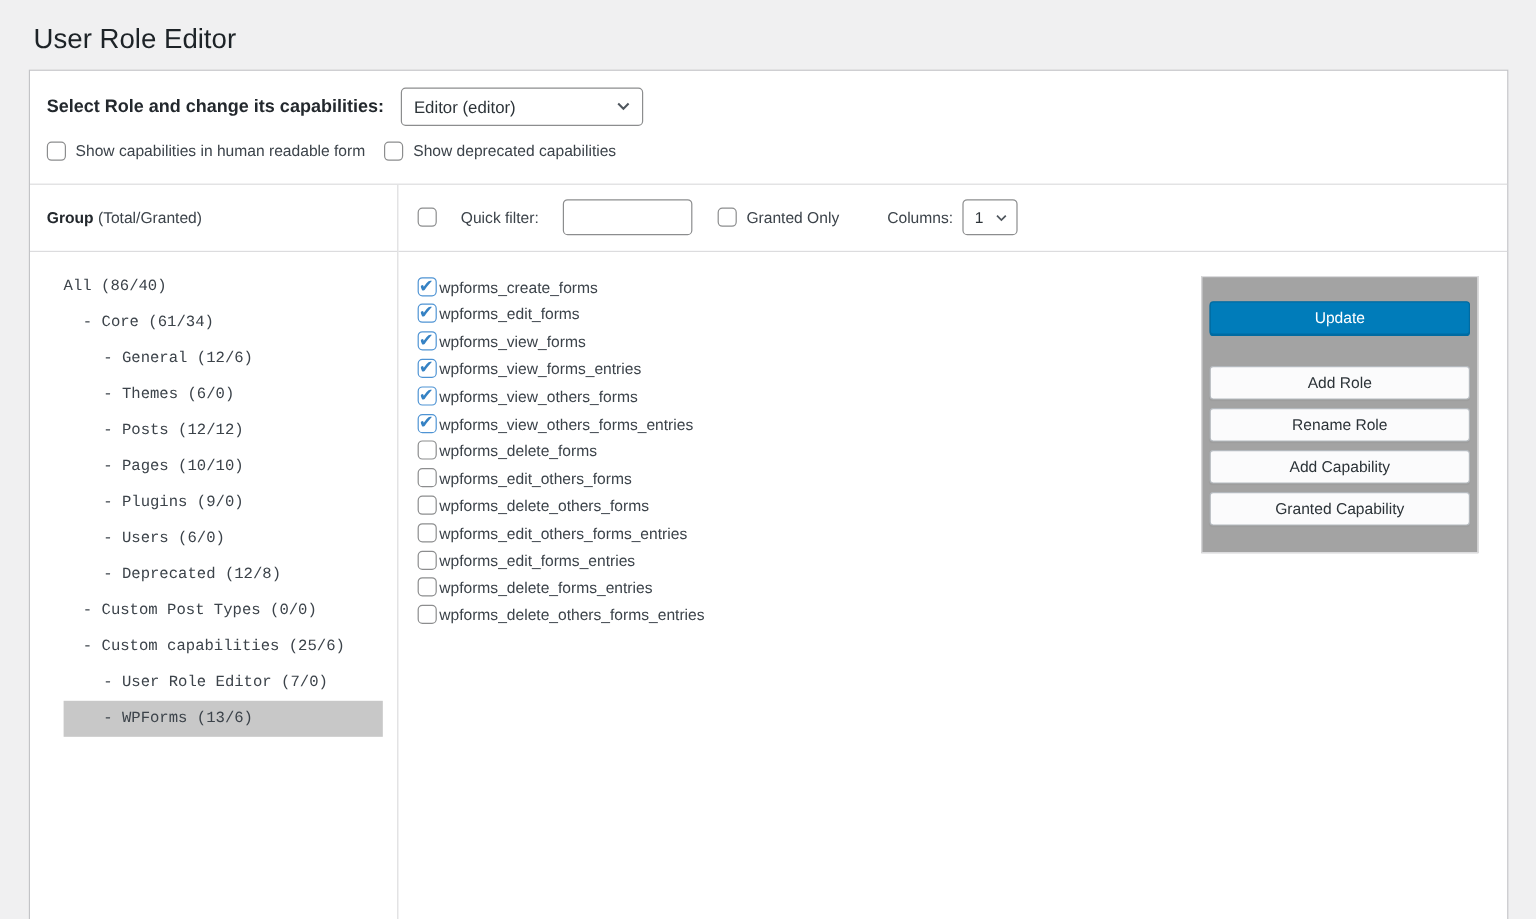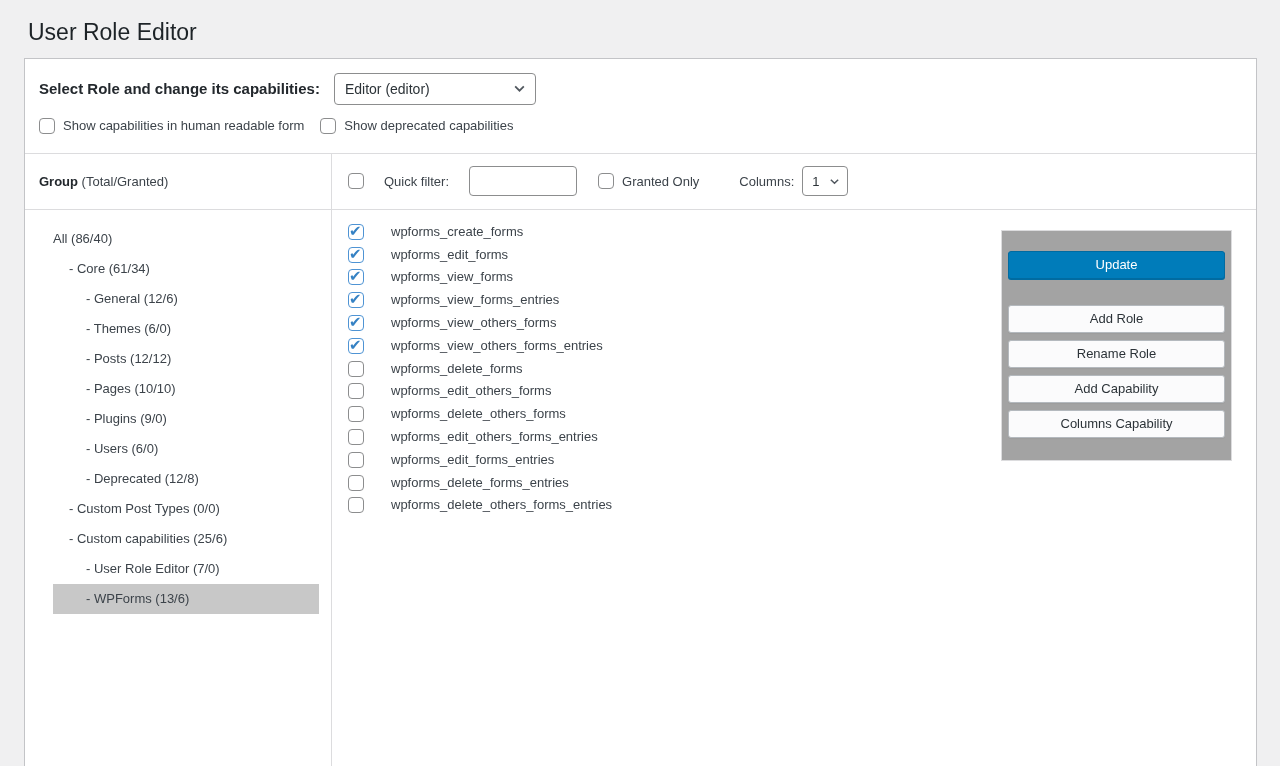--- a/index.html
+++ b/index.html
@@ -65,30 +65,30 @@
   .col-header b { font-weight:700; color:#23282d; }
   .right-col .col-header { padding-left:16px; }
   .qf-label { margin-left:20px; margin-right:20px; }
   .granted-only { margin-left:21px; }
   .cols-label { margin-left:40px; margin-right:8px; }
 
   
   .tree { padding:14px 12px 0 28px; }
   .tree-item {
     height:30px; width:266px; display:flex; align-items:center;
-    cursor:pointer; color:#3c434a; white-space:nowrap;
+    cursor:pointer; color:#3c434a; white-space:nowrap;font-family:Liberation Mono, monospace;
   }
   .tree-item.indent-1 { padding-left:16px; }
   .tree-item.indent-2 { padding-left:33px; }
   .tree-item.selected { background:#c8c8c8; }
 
   
   .right-body { flex:1; display:flex; align-items:flex-start; padding:14px 24px 0 16px; min-height:0; }
   .caps { flex:1; min-width:0; }
-  .cap-row { display:flex; align-items:flex-start; gap:27px; height:22.8px; cursor:pointer; white-space:nowrap; }
+  .cap-row { display:flex; align-items:flex-end; gap:2px; height:22.8px; cursor:pointer; white-space:nowrap; }
 
   .actions {
     flex:0 0 231px; width:231px; height:231px; margin-top:6px;
     background:#a3a3a3; border:1px solid #dcdcde;
     padding:20px 6px 0 6px; display:flex; flex-direction:column; align-items:center;
   }
   .btn {
     width:100%; height:28px; font-size:13px; font-family:inherit;
     border-radius:3px; cursor:pointer; line-height:1;
   }
@@ -229,20 +229,20 @@
                 <input type="checkbox" style="">
                 <span>wpforms_delete_others_forms_entries</span>
               </label>
             </div>
 
           <div class="actions">
             <button class="btn btn-primary" style="background: rgb(0, 124, 186);">Update</button>
             <button class="btn btn-secondary">Add Role</button>
             <button class="btn btn-secondary">Rename Role</button>
             <button class="btn btn-secondary">Add Capability</button>
-            <button class="btn btn-secondary">Columns Capability</button>
+            <button class="btn btn-secondary">Granted Capability</button>
           </div>
         </div>
       </div>
 
     </div>
   </div>
 </div>
 
 </body></html>

